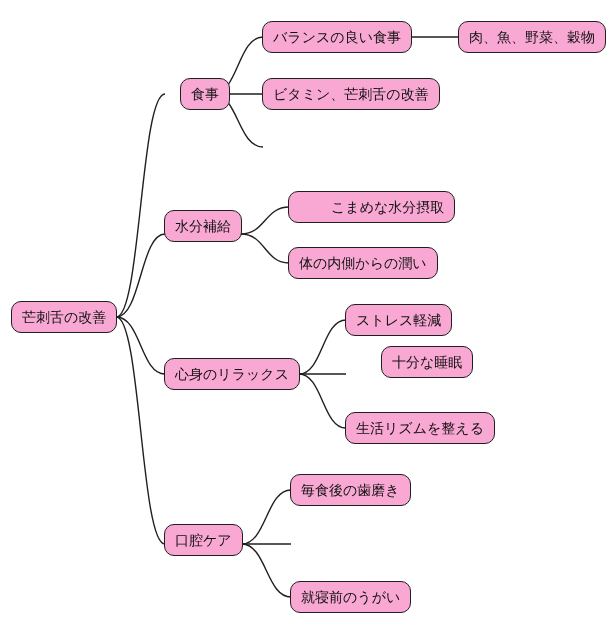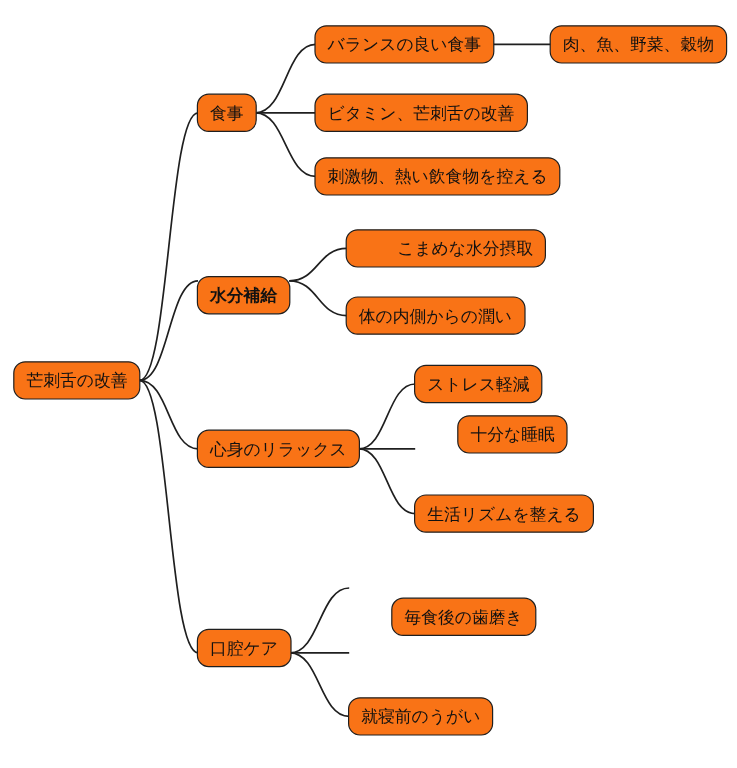--- a/index.html
+++ b/index.html
@@ -20,21 +20,21 @@
     left: 0;
     top: 0;
     width: 614px;
     height: 640px;
     z-index: 1;
   }
   .node {
     position: absolute;
     z-index: 2;
     box-sizing: border-box;
-    background: #f97316;
+    background: #f9a8d4;
     border: 1.5px solid #1f1f1f;
     border-radius: 10px;
     padding: 5px 10px;
     font-size: 14px;
     line-height: 20px;
     color: #111111;
     white-space: nowrap;
     text-align: center;
   }
 </style>
@@ -56,43 +56,42 @@
       <path d="M298.96875,374 C322.484375,374 322.484375,320 346,320" fill="none" stroke="#1f1f1f" stroke-width="1.4"></path>
       <path d="M298.96875,374 C322.484375,374 322.484375,374 346,374" fill="none" stroke="#1f1f1f" stroke-width="1.4"></path>
       <path d="M298.96875,374 C322.484375,374 322.484375,428 346,428" fill="none" stroke="#1f1f1f" stroke-width="1.4"></path>
       <path d="M241.65625,544 C266.328125,544 266.328125,490 291,490" fill="none" stroke="#1f1f1f" stroke-width="1.4"></path>
       <path d="M241.65625,544 C266.328125,544 266.328125,544 291,544" fill="none" stroke="#1f1f1f" stroke-width="1.4"></path>
       <path d="M241.65625,544 C266.328125,544 266.328125,597 291,597" fill="none" stroke="#1f1f1f" stroke-width="1.4"></path>
     </svg>
 
   <div class="node" style="left:11px;  top:301px;">芒刺舌の改善</div>
 
-  <div class="node" style="left:164px; top:78px;">食事</div>
+  <div class="node" style="left:180px; top:78px;">食事</div>
 
   <div class="node" style="left:262px; top:21px;">バランスの良い食事</div>
 
   <div class="node" style="left:458px; top:21px;">肉、魚、野菜、穀物</div>
 
   <div class="node" style="left:262px; top:78px;">ビタミン、芒刺舌の改善</div>
 
-  <div class="node" style="left:262px; top:131px;">刺激物、熱い飲食物を控える</div>
 
-  <div class="node" style="left:164px; top:230px;font-weight:bold;">水分補給</div>
+  <div class="node" style="left:164px; top:210px;">水分補給</div>
 
   <div class="node" style="left:288px; top:191px;padding-left:42px;">こまめな水分摂取</div>
 
   <div class="node" style="left:288px; top:247px;">体の内側からの潤い</div>
 
   <div class="node" style="left:164px; top:358px;">心身のリラックス</div>
 
   <div class="node" style="left:345px; top:304px;">ストレス軽減</div>
 
   <div class="node" style="left:345px; top:346px;margin-left:36px;">十分な睡眠</div>
 
   <div class="node" style="left:345px; top:412px;">生活リズムを整える</div>
 
   <div class="node" style="left:164px; top:524px;">口腔ケア</div>
 
-  <div class="node" style="left:290px; top:498px;margin-left:36px;">毎食後の歯磨き</div>
+  <div class="node" style="left:290px; top:474px;">毎食後の歯磨き</div>
 
 
   <div class="node" style="left:290px; top:581px;">就寝前のうがい</div>
 </div>
 
 </body></html>

